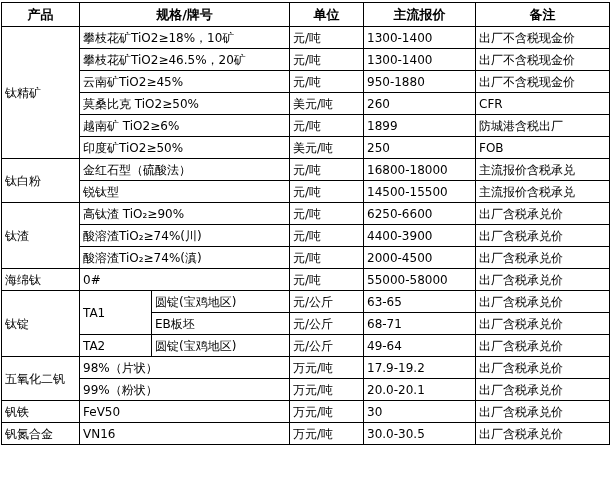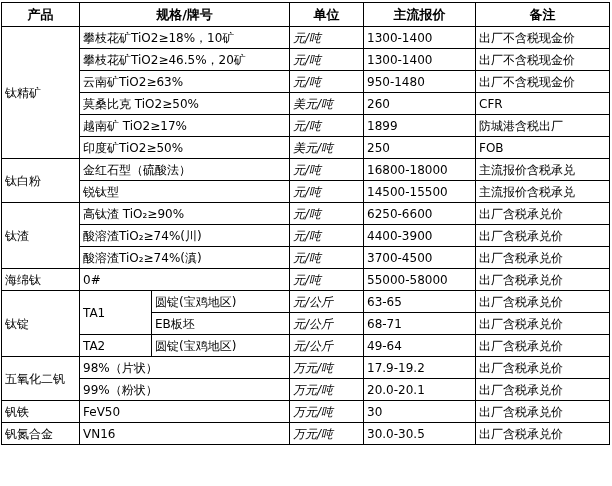--- a/index.html
+++ b/index.html
@@ -38,21 +38,20 @@
     font-size: 13px;
     height: 24px;
   }
   .cat {
     text-align: center;
     font-weight: bold;
     font-size: 13px;
   }
   .center {
     text-align: center;
-    font-style: italic;
   }
   .col-product { width: 78px; }
   .col-spec-a  { width: 72px; }
   .col-spec-b  { width: 138px; }
   .col-unit    { width: 74px; }
   .col-price   { width: 112px; }
   .col-remark  { width: 134px; }
 </style>
 </head>
 <body>
@@ -83,33 +82,33 @@
         <td>1300-1400</td>
         <td>出厂不含税现金价</td>
       </tr>
       <tr>
         <td colspan="2">攀枝花矿TiO2≥46.5%，20矿</td>
         <td class="center">元/吨</td>
         <td>1300-1400</td>
         <td>出厂不含税现金价</td>
       </tr>
       <tr>
-        <td colspan="2">云南矿TiO2≥63%</td>
-        <td class="center">元/吨</td>
-        <td>950-1480</td>
+        <td colspan="2">云南矿TiO2≥45%</td>
+        <td class="center">元/吨</td>
+        <td>950-1880</td>
         <td>出厂不含税现金价</td>
       </tr>
       <tr>
         <td colspan="2">莫桑比克 TiO2≥50%</td>
         <td class="center">美元/吨</td>
         <td>260</td>
         <td>CFR</td>
       </tr>
       <tr>
-        <td colspan="2">越南矿 TiO2≥17%</td>
+        <td colspan="2">越南矿 TiO2≥6%</td>
         <td class="center">元/吨</td>
         <td>1899</td>
         <td>防城港含税出厂</td>
       </tr>
       <tr>
         <td colspan="2">印度矿TiO2≥50%</td>
         <td class="center">美元/吨</td>
         <td>250</td>
         <td>FOB</td>
       </tr>
@@ -135,21 +134,21 @@
       </tr>
       <tr>
         <td colspan="2">酸溶渣TiO₂≥74%(川)</td>
         <td class="center">元/吨</td>
         <td>4400-3900</td>
         <td>出厂含税承兑价</td>
       </tr>
       <tr>
         <td colspan="2">酸溶渣TiO₂≥74%(滇)</td>
         <td class="center">元/吨</td>
-        <td>3700-4500</td>
+        <td>2000-4500</td>
         <td>出厂含税承兑价</td>
       </tr>
       <tr>
         <td class="cat" rowspan="1">海绵钛</td>
         <td colspan="2">0#</td>
         <td class="center">元/吨</td>
         <td>55000-58000</td>
         <td>出厂含税承兑价</td>
       </tr>
       <tr>

